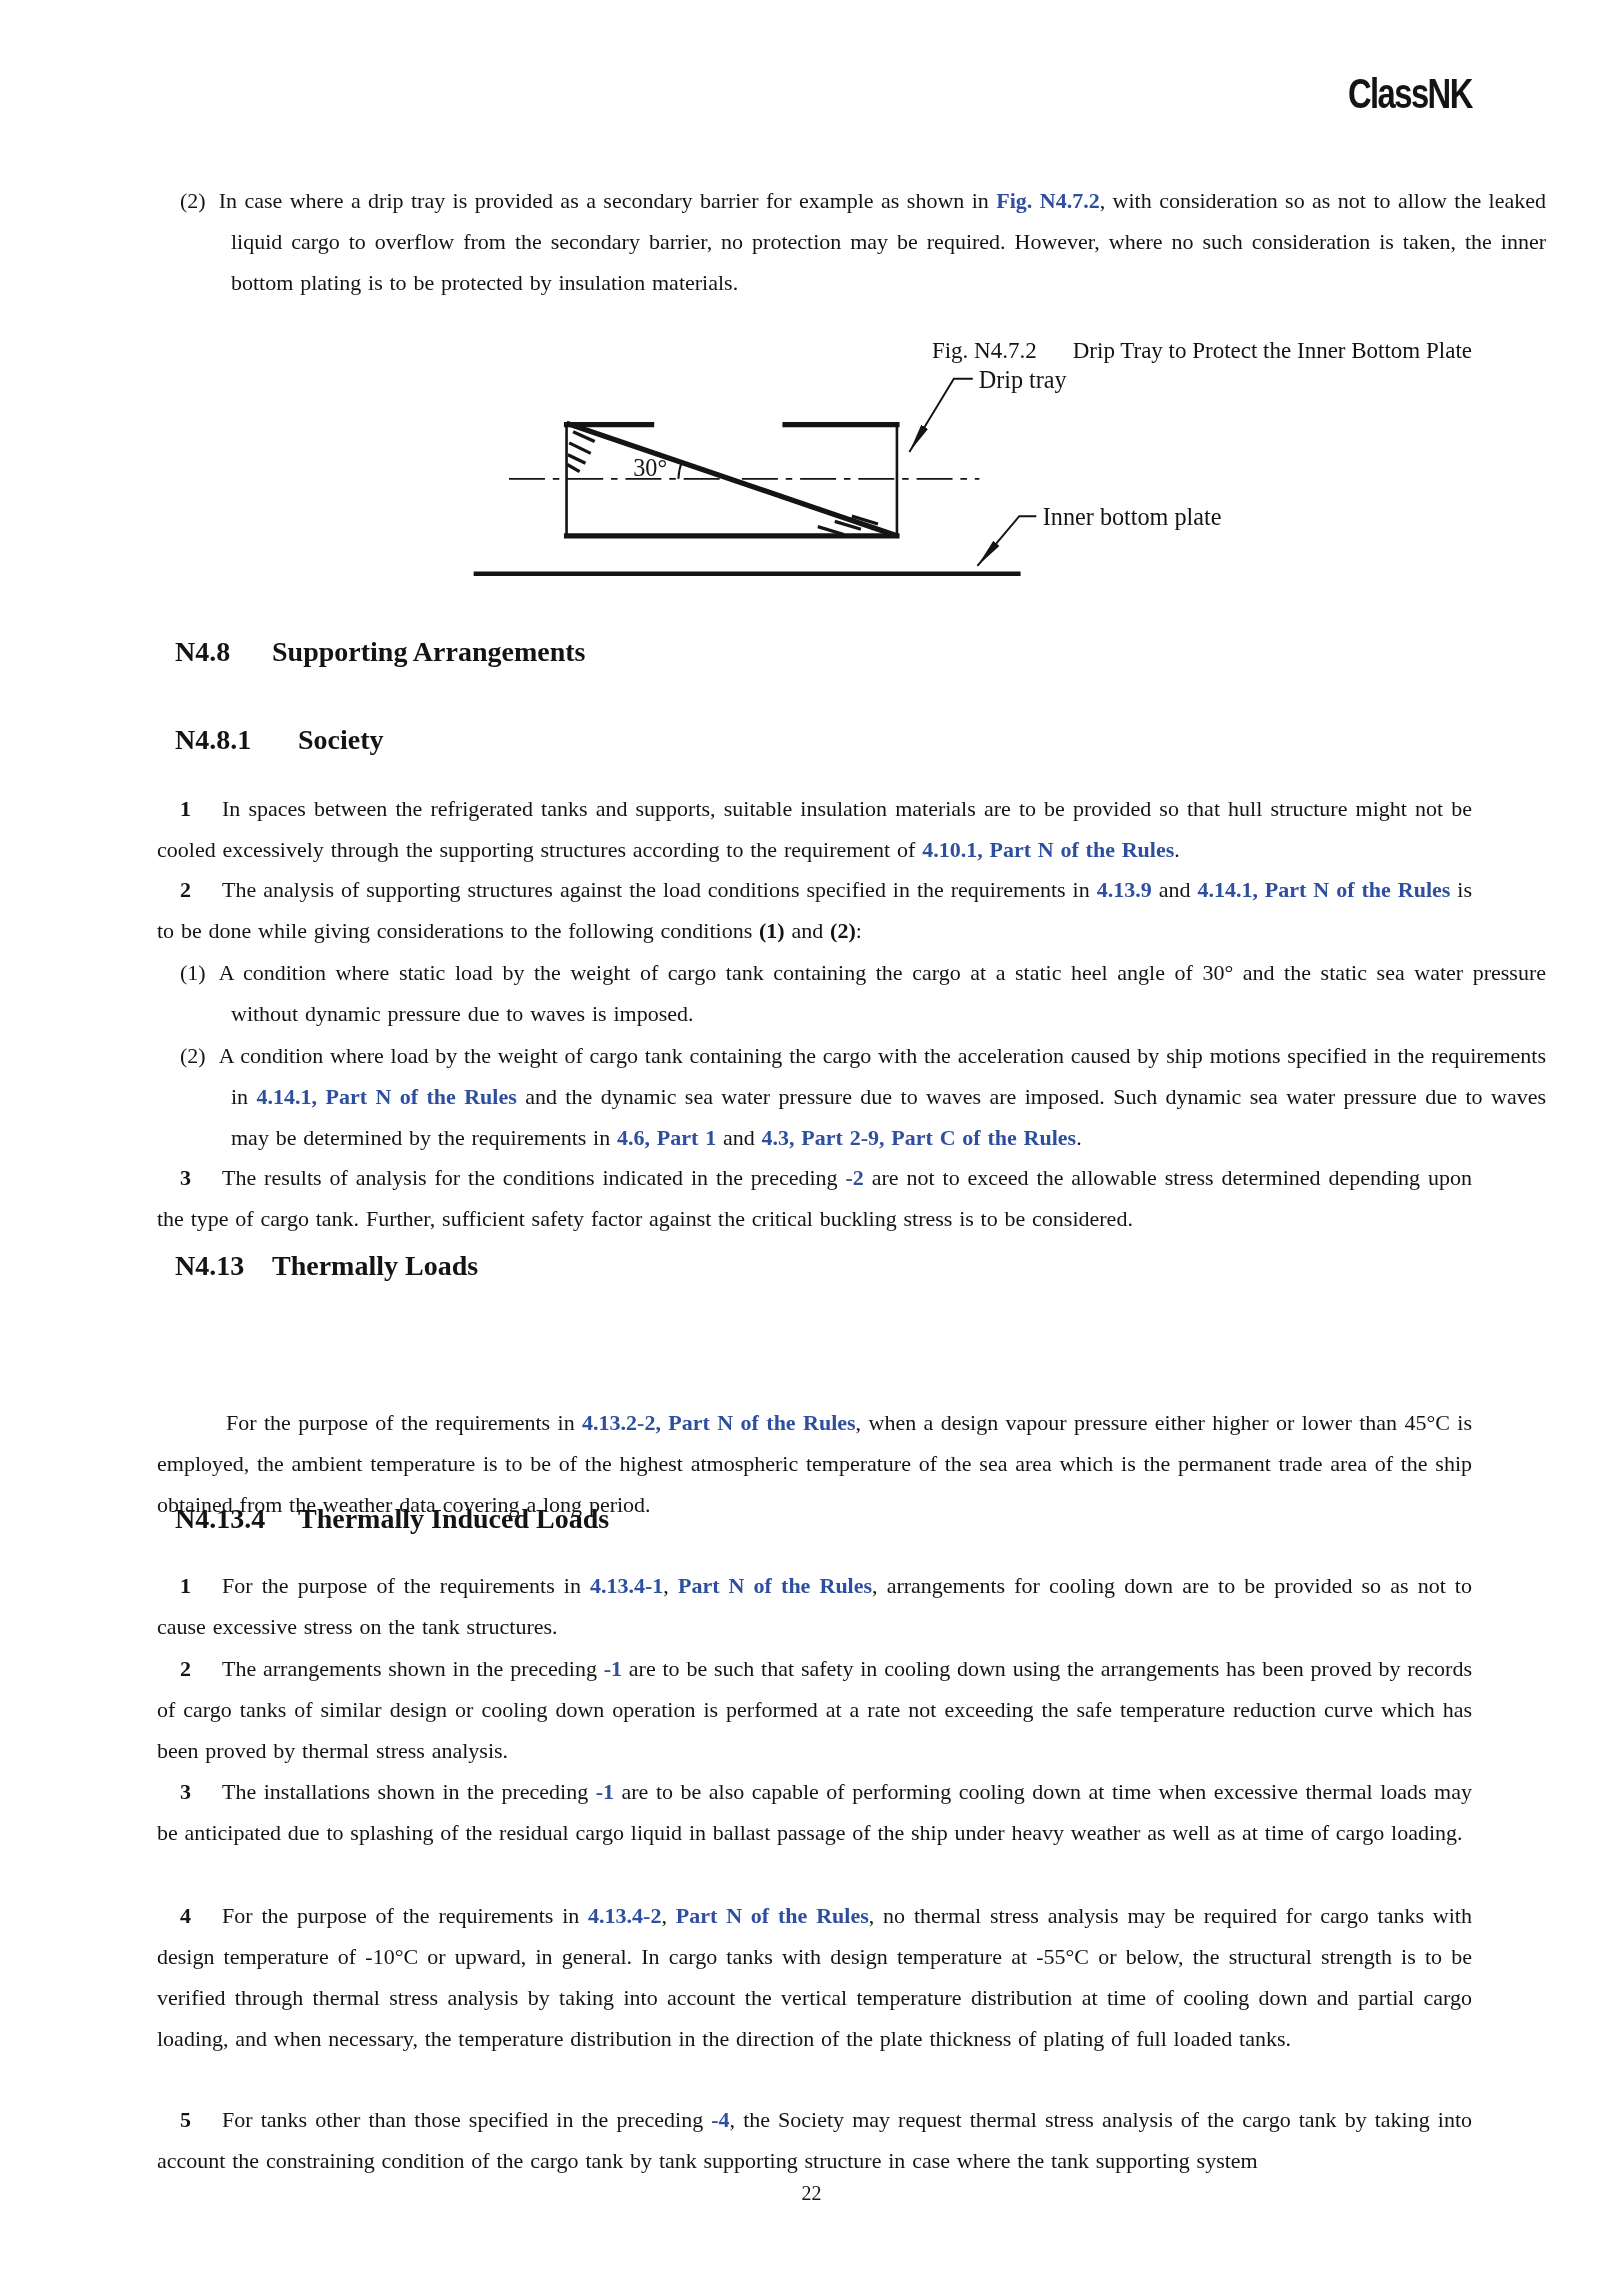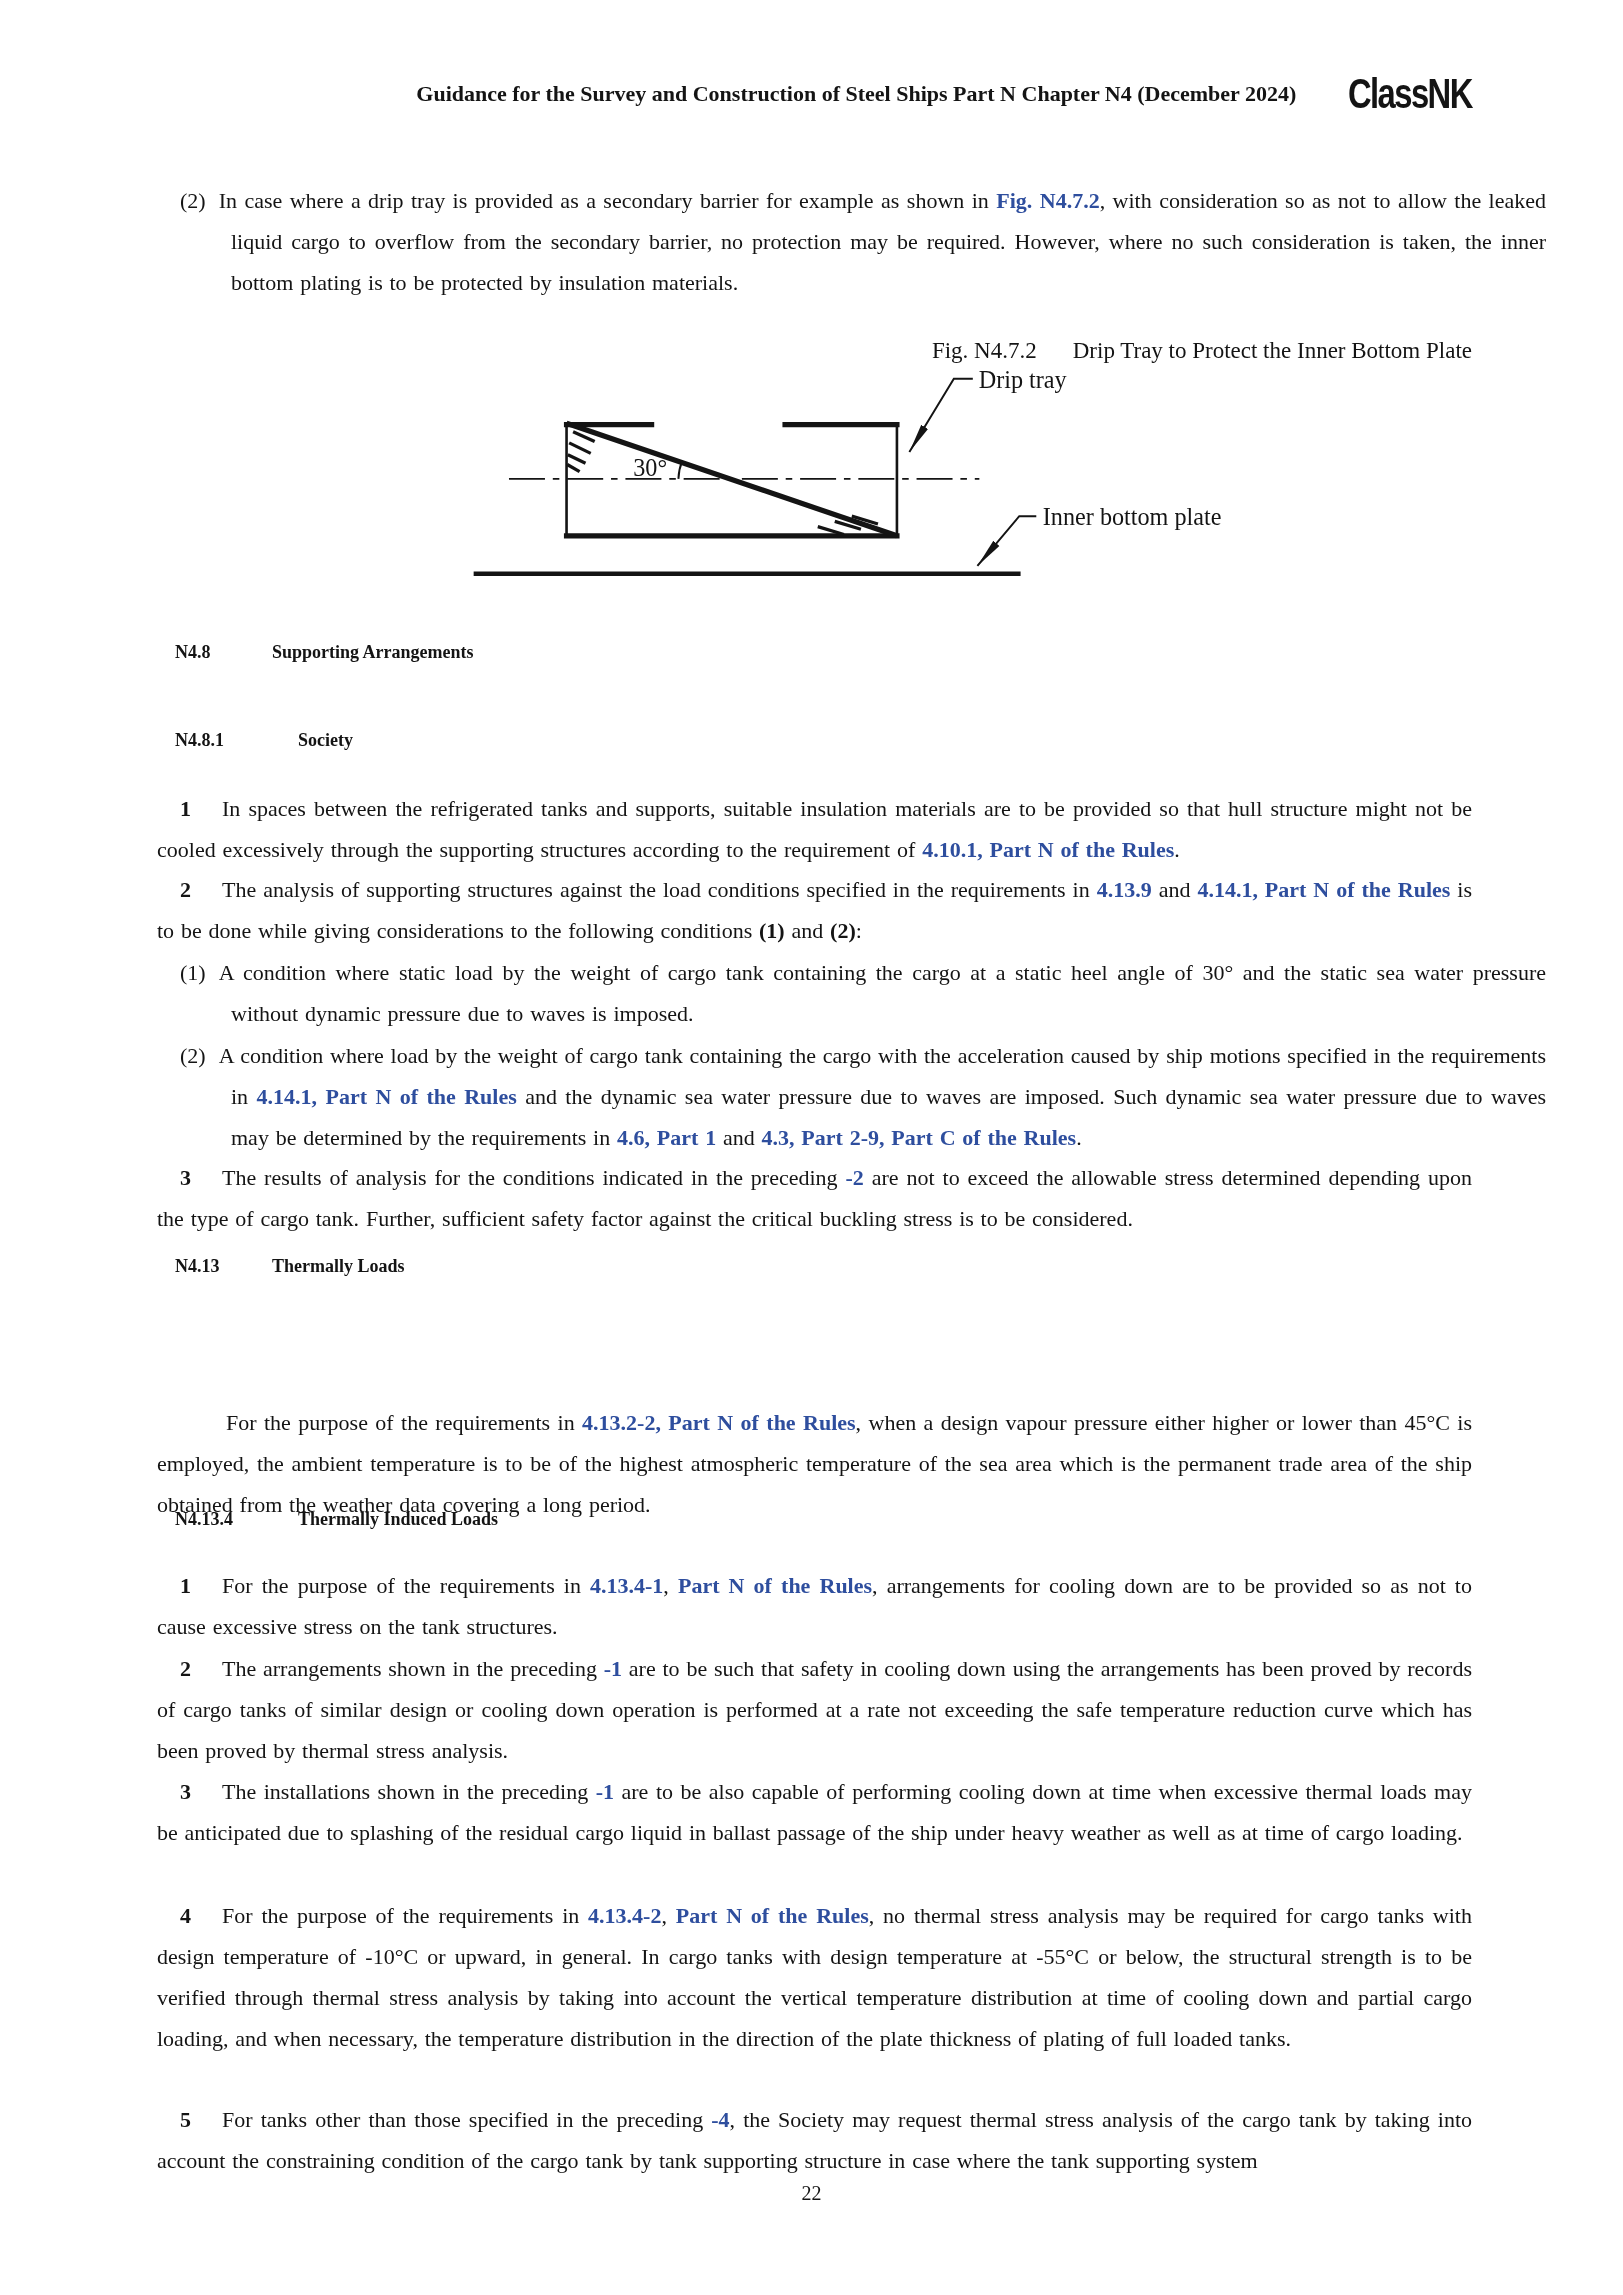--- a/index.html
+++ b/index.html
@@ -9,41 +9,40 @@
   .blk{position:absolute;left:157px;width:1315px;font-size:22px;line-height:41px;
        text-align:justify;word-spacing:1.3px}
   .lk{color:#2e4e9e;font-weight:bold}
   .b{font-weight:bold}
   .pnum{font-weight:bold}
   .sp48{display:inline-block;width:31px}
   .sp20{display:inline-block;width:13px}
   .li{padding-left:74px;text-indent:-51px}
   .ind35{text-indent:23px}
   .ind105{text-indent:69px}
-  .heading{position:absolute;left:175px;width:1295px;font-size:18px;font-weight:bold;line-height:30px;text-align:left}
+  .heading{position:absolute;left:175px;width:1295px;font-size:28px;font-weight:bold;line-height:30px;text-align:left}
   .hnum148{display:inline-block;width:97px}
   .hnum188{display:inline-block;width:123px}
   .caption{position:absolute;left:157px;width:1315px;text-align:right;font-size:23px;line-height:29px}
   .capfig{margin-right:36px}
   .header{position:absolute;left:157px;top:73px;width:1315px;display:flex;
           justify-content:flex-end;align-items:center;gap:17px}
   .htitle{font-size:22px;font-weight:bold;white-space:nowrap}
   .logo{font-family:"Liberation Sans",sans-serif;font-weight:bold;font-size:42px;
         letter-spacing:-2px;transform:scaleX(0.78);transform-origin:right center;line-height:1}
   .pageno{position:absolute;left:0;top:2182px;width:1623px;text-align:center;font-size:20px}
   .figsvg{position:absolute;left:157px;top:357px}
   svg text{font-family:"Liberation Serif",serif;font-size:37px;fill:#141414}
 </style>
 </head>
 <body>
 
 <div class="page">
 
   <div class="header">
-    <span class="htitle">Guidance for the Survey and Construction of Steel Ships Part N Chapter N4 (December 2024)</span>
     <span class="logo">ClassNK</span>
   </div>
 
   <p class="blk li" style="top:158px"><span>(2)</span><span class="sp20"></span><span><span>In case where a drip tray is provided as a secondary barrier for example as shown in </span><span class="lk">Fig. N4.7.2</span><span>, with consideration  so as not to allow the leaked  liquid cargo to overflow from the secondary  barrier, no protection  may be required. However, where no such consideration  is taken, the inner bottom plating is to be protected  by insulation materials.</span></span></p>
 
   <div class="caption" style="top:336px">
     <span class="capfig">Fig. N4.7.2</span><span>Drip Tray to Protect the Inner Bottom Plate</span>
   </div>
 
   <svg class="figsvg" width="1315" height="249" viewBox="240 545 2010 380">

